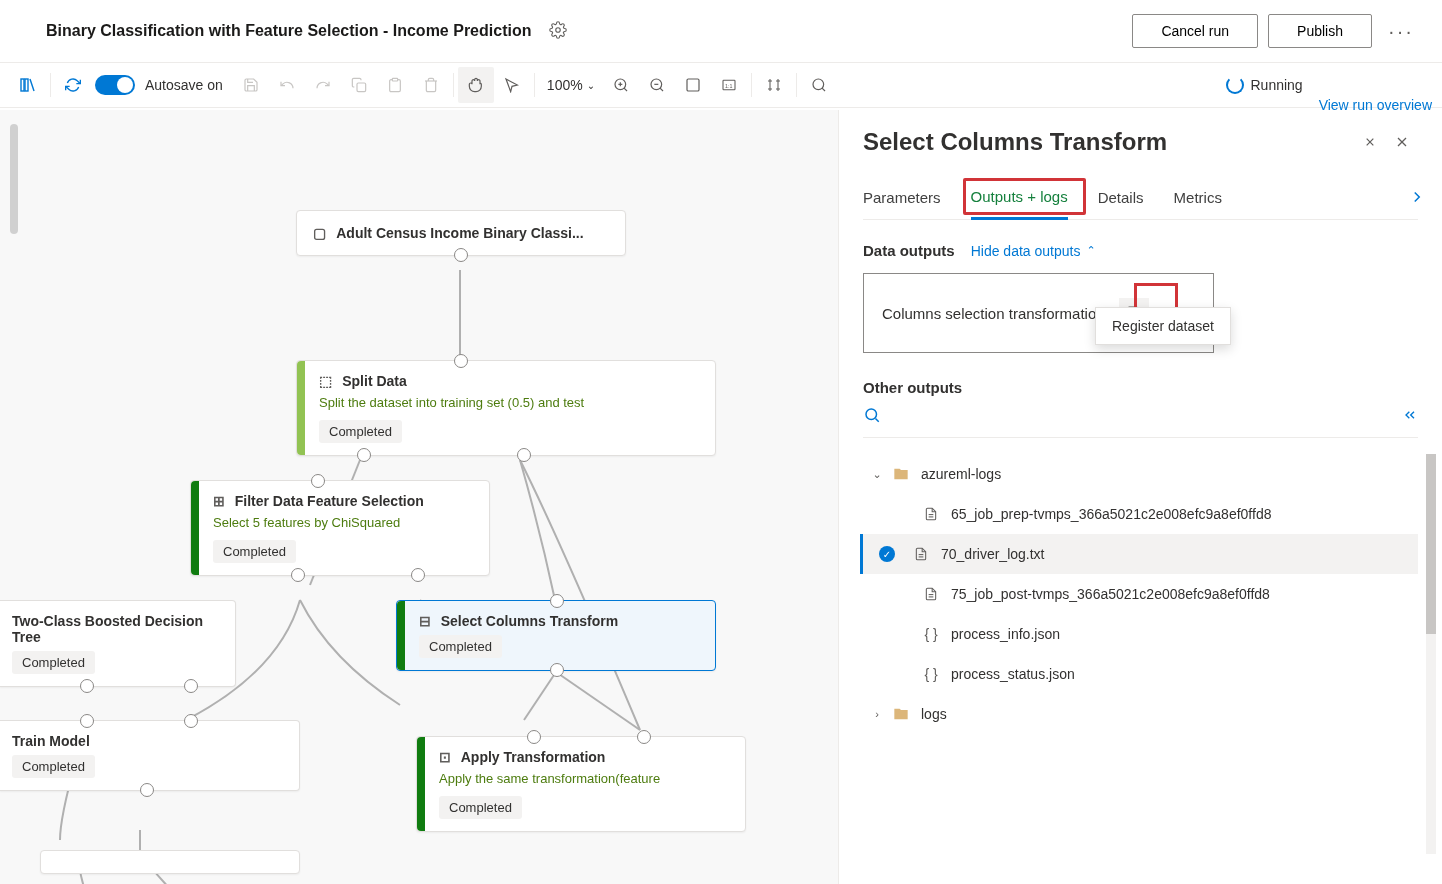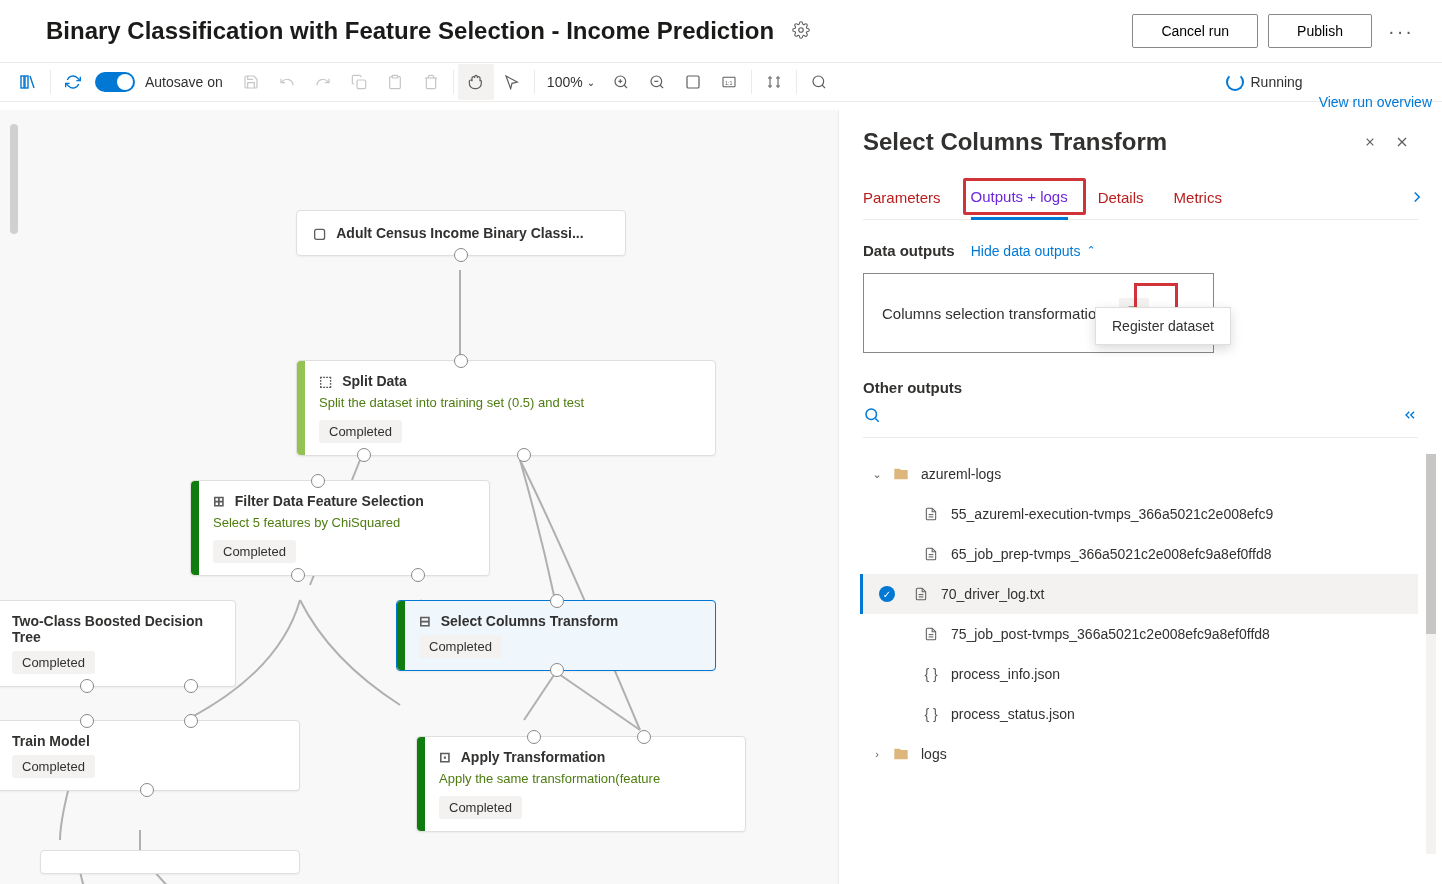--- a/index.html
+++ b/index.html
@@ -1,27 +1,27 @@
 <!DOCTYPE html>
 <html><head>
 <meta charset="utf-8">
 <style>
 * { box-sizing: border-box; margin: 0; padding: 0; }
 body { font-family: "Segoe UI", -apple-system, BlinkMacSystemFont, sans-serif; font-size: 14px; color: #323130; background: #ffffff; width: 1442px; height: 884px; overflow: hidden; position: relative; }
 
 
 .header { display: flex; align-items: center; padding: 14px 28px 14px 46px; height: 62px; }
-.header .title { font-size: 24px; font-weight: 600; color: #1b1a19; }
+.header .title { font-size: 16px; font-weight: 600; color: #1b1a19; }
 .header .gear { margin-left: 18px; color: #605e5c; cursor: pointer; }
 .header .spacer { flex: 1; }
 .header .btn { border: 1px solid #8a8886; background: #fff; padding: 8px 28px; font-size: 14px; cursor: pointer; border-radius: 2px; margin-left: 10px; }
 .header .more { margin-left: 16px; color: #605e5c; font-size: 20px; letter-spacing: 2px; cursor: pointer; }
 
 
-.toolbar { display: flex; align-items: center; border-top: 1px solid #edebe9; border-bottom: 1px solid #edebe9; height: 40px; padding: 0 10px; }
+.toolbar { display: flex; align-items: center; border-top: 1px solid #edebe9; border-bottom: 1px solid #edebe9; height: 46px; padding: 0 10px; }
 .toolbar .tbtn { width: 36px; height: 36px; display: flex; align-items: center; justify-content: center; color: #605e5c; cursor: pointer; border-radius: 2px; }
 .toolbar .tbtn.disabled { color: #c8c6c4; }
 .toolbar .sep { width: 1px; height: 24px; background: #edebe9; margin: 0 4px; }
 .toolbar .toggle { width: 40px; height: 20px; background: #0078d4; border-radius: 10px; position: relative; cursor: pointer; margin: 0 4px; }
 .toolbar .toggle .knob { position: absolute; right: 2px; top: 2px; width: 16px; height: 16px; background: #fff; border-radius: 50%; }
 .toolbar .toggle-label { margin-left: 6px; margin-right: 10px; }
 .toolbar .zoom { margin: 0 8px; display: flex; align-items: center; cursor: pointer; }
 .toolbar .zoom .chev { margin-left: 4px; font-size: 10px; }
 .toolbar .spacer { flex: 1; }
 .toolbar .spinner { width: 18px; height: 18px; border: 2px solid #0078d4; border-top-color: transparent; border-radius: 50%; margin-right: 6px; }
@@ -45,22 +45,22 @@
 
 svg.edges { position: absolute; top: 0; left: 0; width: 100%; height: 100%; pointer-events: none; }
 svg.edges path { fill: none; stroke: #b0b0b0; stroke-width: 2; }
 
 
 .panel { position: absolute; top: 110px; right: 0; width: 604px; height: 774px; background: #fff; border-left: 1px solid #edebe9; padding: 16px 24px 0 24px; }
 .panel .phead { display: flex; align-items: center; }
 .panel .ptitle { font-size: 24px; font-weight: 600; flex: 1; }
 .panel .picn { width: 32px; height: 32px; display: flex; align-items: center; justify-content: center; color: #605e5c; cursor: pointer; }
 .panel .tabs { display: flex; align-items: center; margin-top: 18px; border-bottom: 1px solid #edebe9; position: relative; }
-.panel .tab { padding: 12px 0; margin-right: 30px; cursor: pointer; font-size: 15px; color: #b91c1c; }
-.panel .tab.active { color: #6d28d9; border-bottom: 3px solid #0078d4; margin-bottom: -1px; }
+.panel .tab { padding: 12px 0; margin-right: 30px; cursor: pointer; font-size: 15px; color: #404040; }
+.panel .tab.active { color: #15803d; border-bottom: 3px solid #0078d4; margin-bottom: -1px; }
 .panel .tab-highlight { position: absolute; border: 3px solid #d13438; padding: 4px 10px 10px 10px; top: 2px; left: 100px; border-radius: 2px; pointer-events: none; }
 .panel .tab-highlight-inner { visibility: hidden; font-size: 15px; }
 .panel .tabs .chev-right { position: absolute; right: -8px; top: 12px; color: #0078d4; cursor: pointer; }
 
 .section-row { display: flex; align-items: center; margin-top: 22px; }
 .section-row .slabel { font-weight: 600; font-size: 15px; margin-right: 16px; text-align: right; }
 .section-row .slink { color: #0078d4; cursor: pointer; display: flex; align-items: center; }
 .section-row .slink .chev { margin-left: 6px; font-size: 11px; }
 
 .output-box { border: 1px solid #8a8886; margin-top: 14px; padding: 24px 18px; display: inline-flex; align-items: center; position: relative; }
@@ -409,31 +409,20 @@
 
     <div class="tree-item indent">
       <span class="ticn">
           <svg width="14" height="14" viewBox="0 0 24 24" fill="none" stroke="currentColor" stroke-width="1.8">
             <path d="M14 2H6a2 2 0 0 0-2 2v16a2 2 0 0 0 2 2h12a2 2 0 0 0 2-2V8z"></path>
             <polyline points="14 2 14 8 20 8"></polyline>
             <line x1="8" y1="13" x2="16" y2="13"></line>
             <line x1="8" y1="17" x2="16" y2="17"></line>
           </svg>
         </span>
-      <span class="tlabel">55_azureml-execution-tvmps_366a5021c2e008efc9</span>
-    </div>
-    <div class="tree-item indent">
-      <span class="ticn">
-          <svg width="14" height="14" viewBox="0 0 24 24" fill="none" stroke="currentColor" stroke-width="1.8">
-            <path d="M14 2H6a2 2 0 0 0-2 2v16a2 2 0 0 0 2 2h12a2 2 0 0 0 2-2V8z"></path>
-            <polyline points="14 2 14 8 20 8"></polyline>
-            <line x1="8" y1="13" x2="16" y2="13"></line>
-            <line x1="8" y1="17" x2="16" y2="17"></line>
-          </svg>
-        </span>
       <span class="tlabel">65_job_prep-tvmps_366a5021c2e008efc9a8ef0ffd8</span>
     </div>
     <div class="tree-item indent selected" style="padding-left:16px;">
       <span class="check">✓</span>
       <span class="ticn">
           <svg width="14" height="14" viewBox="0 0 24 24" fill="none" stroke="currentColor" stroke-width="1.8">
             <path d="M14 2H6a2 2 0 0 0-2 2v16a2 2 0 0 0 2 2h12a2 2 0 0 0 2-2V8z"></path>
             <polyline points="14 2 14 8 20 8"></polyline>
             <line x1="8" y1="13" x2="16" y2="13"></line>
             <line x1="8" y1="17" x2="16" y2="17"></line>

